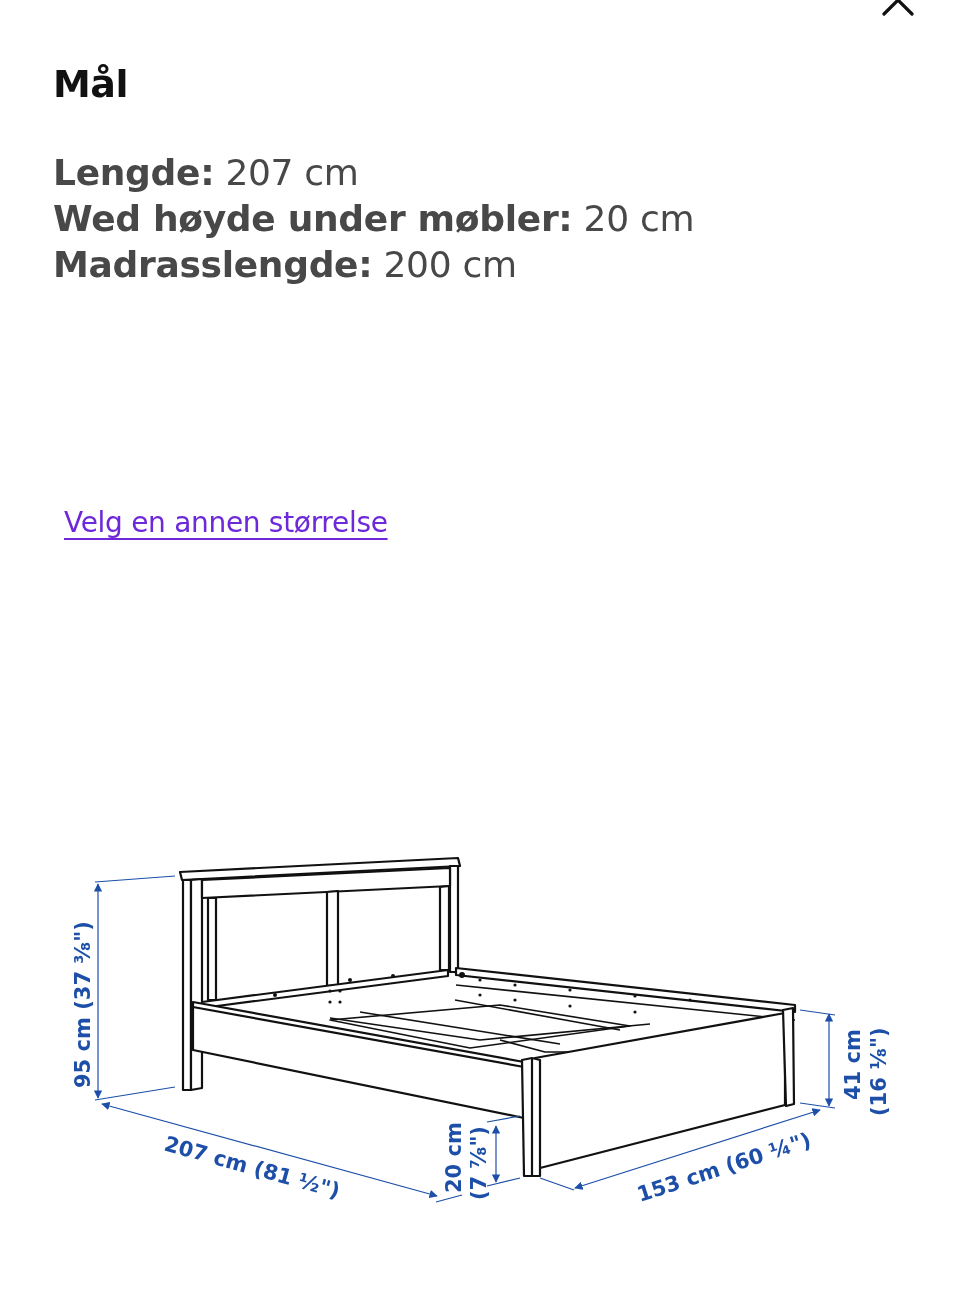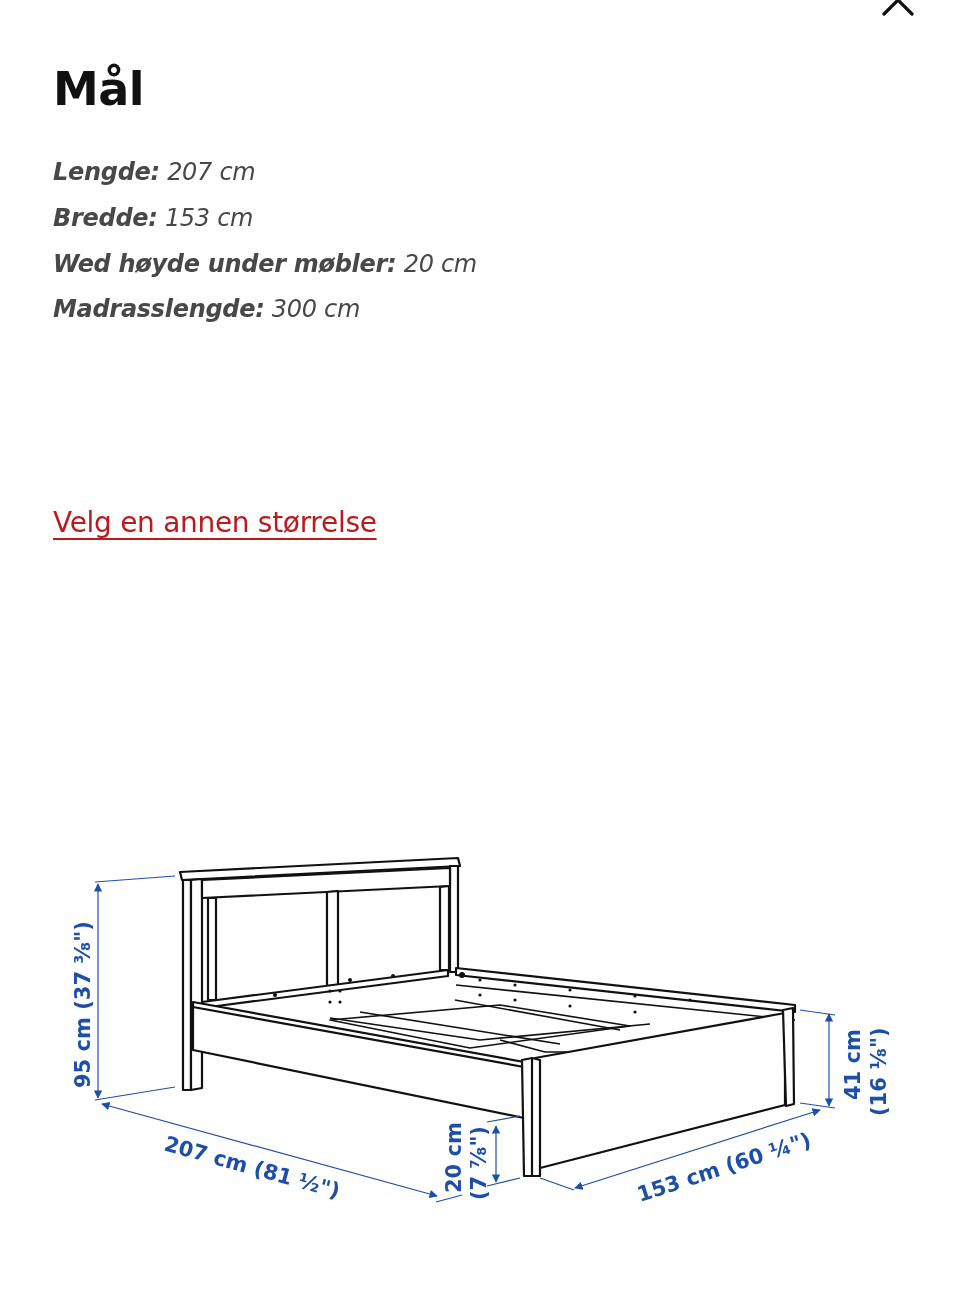--- a/index.html
+++ b/index.html
@@ -1,50 +1,49 @@
 <!DOCTYPE html>
 <html><head>
 <meta charset="utf-8">
 <style>
   html, body { margin: 0; padding: 0; background: #ffffff; }
   body { width: 960px; height: 1313px; position: relative; overflow: hidden;
          font-family: "DejaVu Sans", "Liberation Sans", sans-serif; color: #484848; }
   .close-btn { position: absolute; left: 876px; top: -14px; width: 44px; height: 32px;
                cursor: pointer; }
   .close-btn svg { display: block; }
-  .title { position: absolute; left: 53px; top: 62px; margin: 0; font-size: 46px;
+  .title { position: absolute; left: 53px; top: 62px; margin: 0; font-size: 38px;
            font-weight: 700; color: #111111; letter-spacing: -0.5px; }
   .dims { position: absolute; left: 53px; top: 150px; margin: 0; padding: 0; list-style: none; }
-  .dims li { font-size: 24px; line-height: 45.8px; color: #484848; white-space: nowrap;
-             letter-spacing: -0.3px; font-style: italic; }
+  .dims li { font-size: 36px; line-height: 45.8px; color: #484848; white-space: nowrap;
+             letter-spacing: -0.3px; }
   .dims li .lbl { font-weight: 700; color: #484848; }
   .dims li .val { font-weight: 400; }
-  .size-link { position: absolute; left: 53px; top: 506px; font-size: 28px; color: #b91c1c;
+  .size-link { position: absolute; left: 64px; top: 506px; font-size: 28px; color: #6d28d9;
                text-decoration: underline; text-underline-offset: 6px; text-decoration-thickness: 2px;
                cursor: pointer; letter-spacing: -0.3px; }
   .diagram { position: absolute; left: 0; top: 840px; width: 960px; height: 400px; }
   .dimtext { font-family: "DejaVu Sans", "Liberation Sans", sans-serif; font-weight: 700;
              fill: #1d4fa8; font-size: 21px; }
 </style>
 </head>
 <body>
 
 <div class="close-btn">
   <svg width="44" height="32" viewBox="0 0 44 32">
     <path d="M8 0 L22 14 L36 0 M8 28 L22 14 L36 28" stroke="#111" stroke-width="3.2" fill="none" stroke-linecap="round"></path>
   </svg>
 </div>
 
 <h1 class="title">Mål</h1>
 
 <ul class="dims">
   <li><span class="lbl">Lengde:</span> <span class="val">207 cm</span></li>
-  <li><span class="lbl">Bredde:</span> <span class="val">153 cm</span></li>
   <li><span class="lbl">Wed høyde under møbler:</span> <span class="val">20 cm</span></li>
-  <li><span class="lbl">Madrasslengde:</span> <span class="val">300 cm</span></li>
+  <li><span class="lbl">Madrasslengde:</span> <span class="val">200 cm</span></li>
 </ul>
 
 <a class="size-link">Velg en annen størrelse</a>
 
 <svg class="diagram" viewBox="0 840 960 400" width="960" height="400">
   <defs>
     <marker id="arr" viewBox="0 0 10 10" refX="9" refY="5" markerWidth="7" markerHeight="7" orient="auto-start-reverse">
       <path d="M0 0 L10 5 L0 10 z" fill="#1d4fa8"></path>
     </marker>
   </defs>

